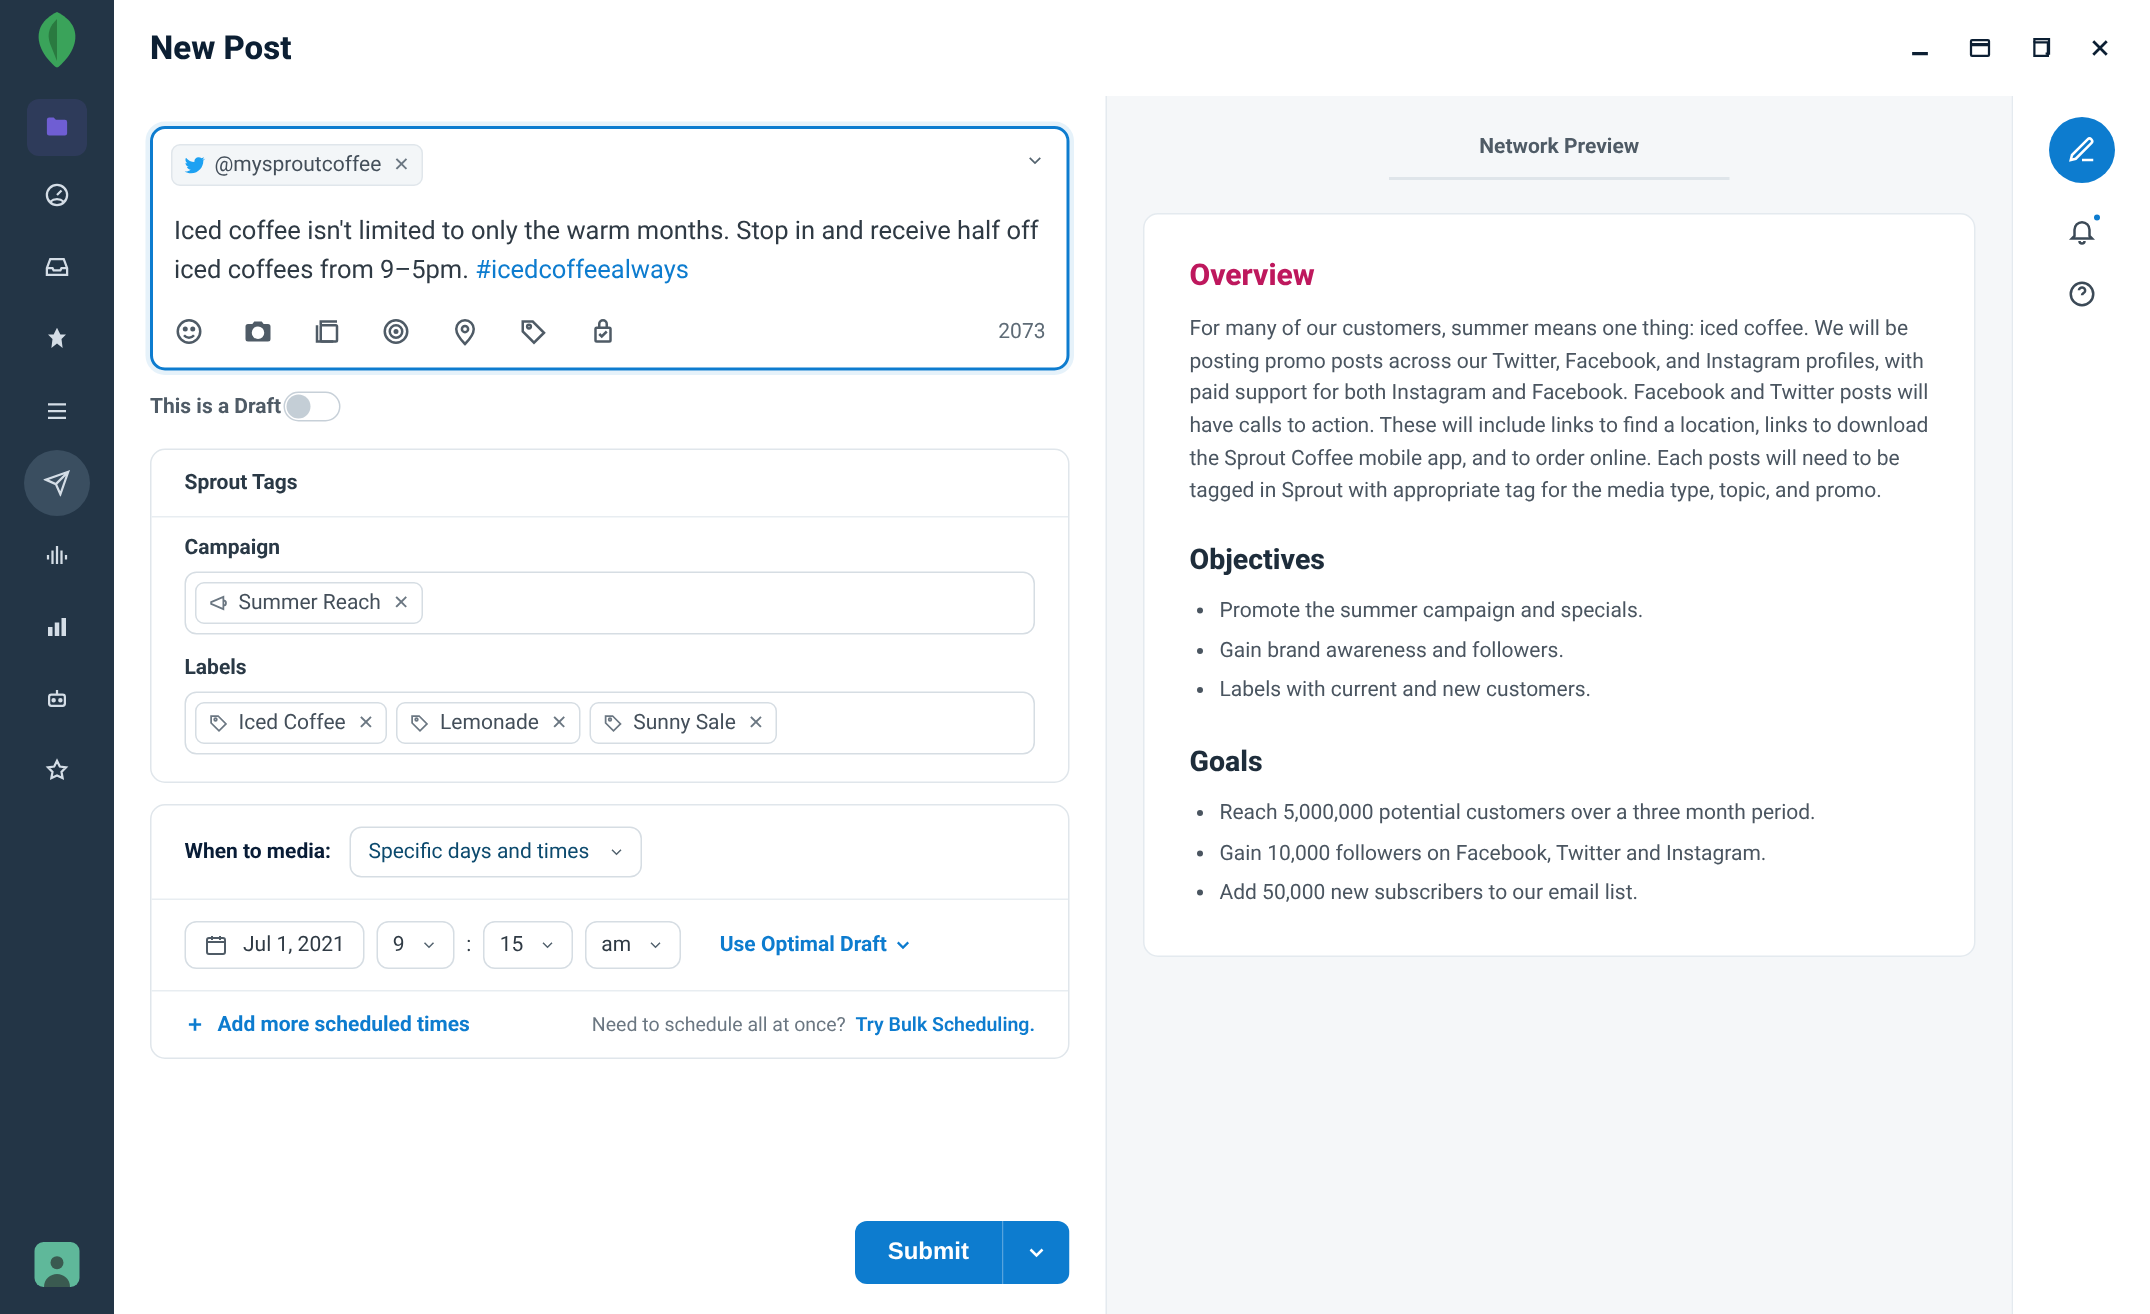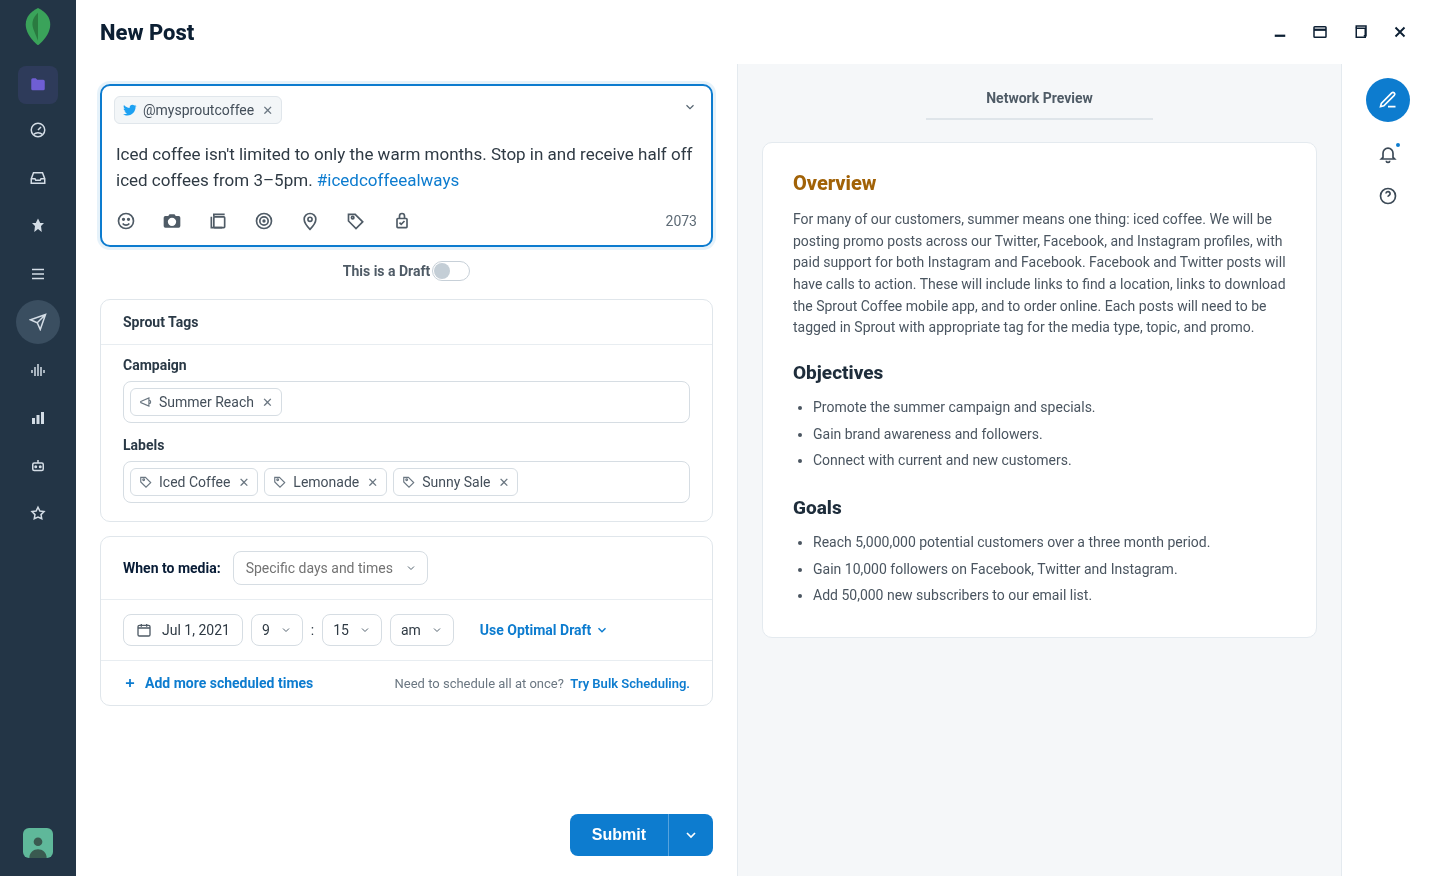--- a/index.html
+++ b/index.html
@@ -20,53 +20,53 @@
 .compose { border: 2px solid #0d7ccf; border-radius: 10px; padding: 0; box-shadow: 0 0 0 3px rgba(13,124,207,0.1); }
 .compose .accounts { display: flex; align-items: center; padding: 10px 12px 0 12px; position: relative; }
 .chip { display: inline-flex; align-items: center; gap: 6px; background: #f3f6f8; border: 1px solid #e0e6eb; border-radius: 6px; padding: 5px 8px; font-size: 14px; color: #444f5a; }
 .chip .remove { color: #6b7782; cursor: pointer; font-size: 13px; margin-left: 2px; }
 .chevron-down { position: absolute; right: 14px; top: 14px; color: #54636f; cursor: pointer; }
 .compose .text { padding: 18px 14px 8px 14px; font-size: 17px; line-height: 1.5; color: #2f3a44; }
 .compose .text .hashtag { color: #0d7ccf; }
 .compose .toolbar { display: flex; align-items: center; padding: 10px 14px 14px 14px; gap: 26px; color: #4f5b66; }
 .compose .toolbar .spacer { flex: 1; }
 .compose .toolbar .count { color: #5e6b76; font-size: 14px; }
-.draft-row { display: flex; align-items: center; justify-content: center; gap: 2px; padding: 14px 0 18px 0; }
+.draft-row { display: flex; align-items: center; justify-content: flex-start; gap: 2px; padding: 14px 0 18px 0; }
 .draft-row .label { font-weight: 700; color: #4f5b66; font-size: 14px; }
 .toggle { width: 38px; height: 20px; border-radius: 999px; border: 1px solid #c7d0d8; background: #fff; position: relative; cursor: pointer; }
 .toggle::after { content: ""; position: absolute; left: 1px; top: 1px; width: 16px; height: 16px; border-radius: 50%; background: #c4ced6; }
 .card { border: 1px solid #e0e6eb; border-radius: 10px; margin-bottom: 14px; background:#fff; }
 .card-header { padding: 14px 22px; border-bottom: 1px solid #e8edf1; font-weight: 700; color: #2a3946; }
 .card-body { padding: 12px 22px 18px 22px; }
 .field-label { font-weight: 700; color: #2a3946; font-size: 14px; margin-bottom: 8px; }
 .tag-input { border: 1px solid #d6dde3; border-radius: 8px; padding: 6px; display: flex; gap: 6px; flex-wrap: wrap; min-height: 40px; align-items: center; }
 .tag-input .chip { background: #fff; border: 1px solid #d6dde3; font-size: 14px; }
 .tag-input .chip svg { width: 14px; height: 14px; color: #6b7782; }
 .schedule-card .row1 { display: flex; align-items: center; gap: 12px; padding: 14px 22px; border-bottom: 1px solid #e8edf1; }
 .schedule-card .row1 .lbl { font-weight: 700; }
-.select { border: 1px solid #d6dde3; border-radius: 8px; padding: 8px 34px 8px 12px; position: relative; background:#fff; cursor:pointer; color: #737373; }
+.select { border: 1px solid #d6dde3; border-radius: 8px; padding: 8px 34px 8px 12px; position: relative; background:#fff; cursor:pointer; color: #0c4a6e; }
 .select .chev { position: absolute; right: 10px; top: 50%; transform: translateY(-50%); color: #54636f; }
 .schedule-card .row2 { display: flex; align-items: center; gap: 8px; padding: 14px 22px; border-bottom: 1px solid #e8edf1; }
 .date-select { display: flex; align-items: center; gap: 10px; border: 1px solid #d6dde3; border-radius: 8px; padding: 7px 12px; color:#2f3a44; cursor:pointer; }
 .small-select { border: 1px solid #d6dde3; border-radius: 8px; padding: 7px 10px; display:flex; align-items:center; gap:10px; cursor:pointer; color:#2f3a44; }
 .colon { color:#2f3a44; }
 .link { color: #0d7ccf; font-weight: 700; cursor: pointer; display:inline-flex; align-items:center; gap:4px; }
 .schedule-card .row3 { display: flex; align-items: center; justify-content: space-between; padding: 14px 22px; }
 .add-more { color: #0d7ccf; font-weight: 700; display: flex; align-items: center; gap: 8px; cursor: pointer; }
 .muted { color: #6b7782; font-size: 13px; }
 .muted .blink { color: #0d7ccf; font-weight: 600; cursor:pointer; }
 .submit-bar { position: absolute; bottom: 20px; right: 24px; display: flex; }
 .submit-btn { background: #0d7ccf; color: #fff; border: none; border-radius: 8px 0 0 8px; padding: 12px 22px; font-size: 16px; font-weight: 700; cursor: pointer; }
 .submit-chev { background: #0d7ccf; color: #fff; border: none; border-left: 1px solid rgba(255,255,255,0.3); border-radius: 0 8px 8px 0; padding: 12px 14px; cursor: pointer; display:flex; align-items:center; }
 .right-panel { flex: 1; background: #f5f7f9; padding: 0 24px 24px 24px; overflow:auto; }
 .tabs { display: flex; justify-content: center; gap: 0; padding: 18px 0 0 0; }
 .tab { padding: 8px 60px 12px 60px; font-weight: 700; color: #4f5b66; border-bottom: 2px solid #dfe5ea; cursor: pointer; }
 .tab.active { color: #0d7ccf; border-bottom-color: #0d7ccf; }
 .brief { background: #fff; border: 1px solid #e4eaef; border-radius: 10px; padding: 28px 30px; margin-top: 22px; }
-.brief h2 { font-size: 20px; font-weight: 800; color: #a16207; margin-bottom: 14px; }
+.brief h2 { font-size: 20px; font-weight: 800; color: #be185d; margin-bottom: 14px; }
 .brief h3 { font-size: 19px; font-weight: 800; color: #1e2d3b; margin: 22px 0 10px 0; }
 .brief p { color: #4a5560; line-height: 1.55; font-size: 14px; }
 .brief ul { padding-left: 20px; color: #4a5560; line-height: 1.9; font-size: 14px; }
 .right-rail { width: 92px; border-left: 1px solid #e4eaef; display: flex; flex-direction: column; align-items: center; padding-top: 14px; gap: 22px; background:#fff; }
 .compose-fab { width: 44px; height: 44px; border-radius: 50%; background: #0d7ccf; color: #fff; display: flex; align-items: center; justify-content: center; cursor: pointer; }
 .rr-icon { color: #3c4a57; cursor: pointer; position:relative; }
 .badge-dot { position:absolute; top:-3px; right:-4px; width:8px; height:8px; background:#0d7ccf; border-radius:50%; border:2px solid #fff; }
 svg { display:block; }
 </style>
 </head>
@@ -185,21 +185,21 @@
             <span>@mysproutcoffee</span>
             <span class="remove">✕</span>
           </span>
           <span class="chevron-down">
               <svg width="14" height="14" viewBox="0 0 24 24" fill="none" stroke="currentColor" stroke-width="2">
                 <path d="M6 9l6 6 6-6"></path>
               </svg>
             </span>
         </div>
         <div class="text">
-          <span>Iced coffee isn't limited to only the warm months. Stop in and receive half off iced coffees from 3–5pm. </span><span class="hashtag">#icedcoffeealways</span>
+          <span>Iced coffee isn't limited to only the warm months. Stop in and receive half off iced coffees from 9–5pm. </span><span class="hashtag">#icedcoffeealways</span>
         </div>
         <div class="toolbar">
           <span>
               <svg width="20" height="20" viewBox="0 0 24 24" fill="none" stroke="currentColor" stroke-width="2">
                 <circle cx="12" cy="12" r="9"></circle>
                 <circle cx="9" cy="10" r="1" fill="currentColor"></circle>
                 <circle cx="15" cy="10" r="1" fill="currentColor"></circle>
                 <path d="M8 15c1 1.2 2.3 2 4 2s3-.8 4-2"></path>
               </svg>
             </span>
@@ -369,21 +369,21 @@
       <div class="tabs">
         <div class="tab">Network Preview</div>
       </div>
       <div class="brief">
         <h2>Overview</h2>
         <p>For many of our customers, summer means one thing: iced coffee. We will be posting promo posts across our Twitter, Facebook, and Instagram profiles, with paid support for both Instagram and Facebook. Facebook and Twitter posts will have calls to action. These will include links to find a location, links to download the Sprout Coffee mobile app, and to order online. Each posts will need to be tagged in Sprout with appropriate tag for the media type, topic, and promo.</p>
         <h3>Objectives</h3>
         <ul>
           <li>Promote the summer campaign and specials.</li>
           <li>Gain brand awareness and followers.</li>
-          <li>Connect with current and new customers.</li>
+          <li>Labels with current and new customers.</li>
         </ul>
         <h3>Goals</h3>
         <ul>
           <li>Reach 5,000,000 potential customers over a three month period.</li>
           <li>Gain 10,000 followers on Facebook, Twitter and Instagram.</li>
           <li>Add 50,000 new subscribers to our email list.</li>
         </ul>
       </div>
     </div>
 

